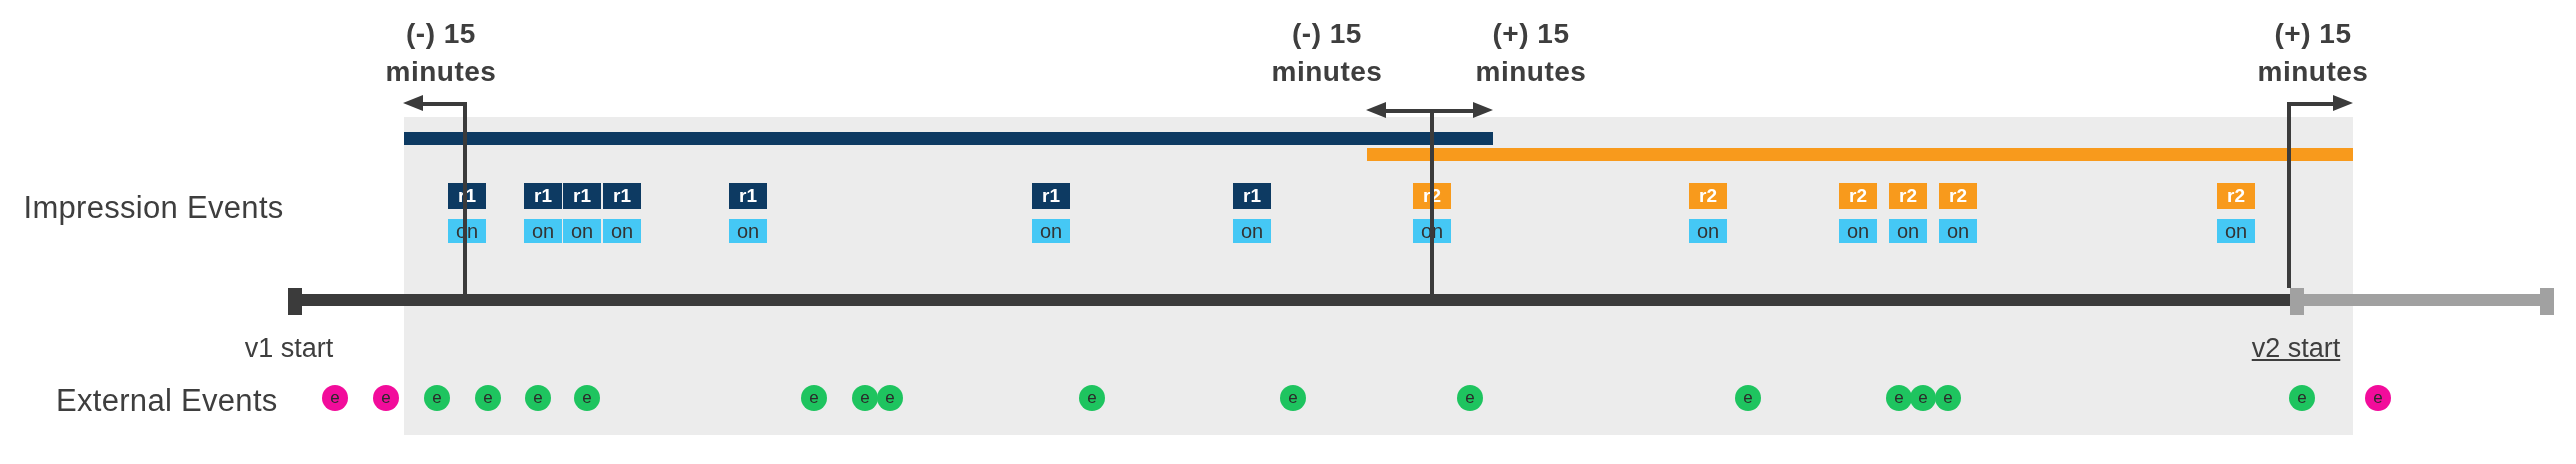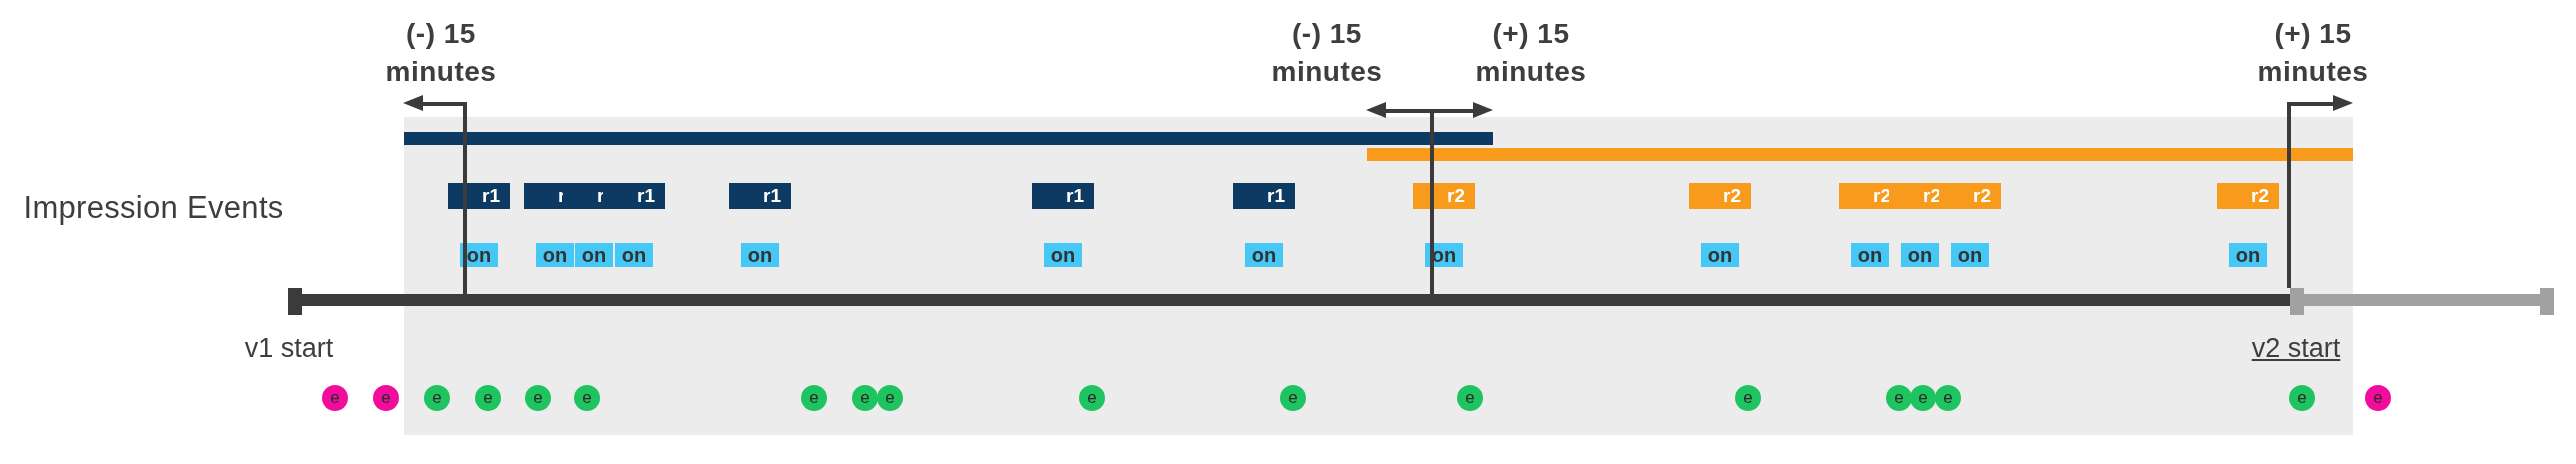--- a/index.html
+++ b/index.html
@@ -36,22 +36,22 @@
     position:absolute;top:15px;transform:translateX(-50%);text-align:center;
     font-size:28px;font-weight:600;line-height:38px;letter-spacing:0.5px;z-index:7;white-space:nowrap;
   }
   .row-label{position:absolute;font-size:31px;font-weight:500;letter-spacing:0.3px;z-index:7;white-space:nowrap;}
   .imp-label{left:23.5px;top:190px;}
   .ext-label{left:56px;top:383px;}
   .tl-label{position:absolute;transform:translateX(-50%);top:333px;font-size:27px;font-weight:500;z-index:7;white-space:nowrap;}
   .v1l{left:289px;}
   .v2l{left:2296px;text-decoration:underline;}
   .imp-event{position:absolute;top:183px;display:flex;flex-direction:column;align-items:center;gap:10.3px;z-index:5;}
-  .rbox{width:38px;height:26px;display:flex;align-items:center;justify-content:center;color:#ffffff;font-size:19px;font-weight:600;padding-left:24px;}
-  .onbox{width:38px;height:23.5px;display:flex;align-items:center;justify-content:center;font-size:20px;font-weight:700;margin-top:24px;}
+  .rbox{width:38px;height:26px;display:flex;align-items:center;justify-content:center;color:#ffffff;font-size:19px;font-weight:600;}
+  .onbox{width:38px;height:23.5px;display:flex;align-items:center;justify-content:center;font-size:20px;font-weight:400;}
   .ext-event{
     position:absolute;top:385px;width:26px;height:26px;border-radius:50%;
     display:flex;align-items:center;justify-content:center;font-size:17px;font-weight:500;z-index:5;
   }
 </style>
 </head>
 <body>
 
 <div id="stage">
   <div class="panel"></div>
@@ -71,20 +71,21 @@
 
   <div class="arrow-line a1-line" style="background: rgb(59, 59, 59);"></div>
   <div class="ah ah-left a1-head"></div>
   <div class="arrow-line a2-line" style="background: rgb(59, 59, 59);"></div>
   <div class="ah ah-left a2-head-l"></div>
   <div class="ah ah-right a2-head-r"></div>
   <div class="arrow-line a3-line" style="background: rgb(59, 59, 59);"></div>
   <div class="ah ah-right a3-head"></div>
 
   <div class="row-label imp-label" style="color: rgb(62, 62, 62);">Impression Events</div>
+  <div class="row-label ext-label" style="color: rgb(62, 62, 62);">External Events</div>
   <div class="tl-label v1l" style="color: rgb(62, 62, 62);">v1 start</div>
   <div class="tl-label v2l" style="color: rgb(62, 62, 62);">v2 start</div>
 
   <div id="annotations-layer">
       <div class="annotation" style="left: 441px; color: rgb(62, 62, 62);">
         <div>(-) 15</div>
         <div>minutes</div>
       </div>
       <div class="annotation" style="left: 1327px; color: rgb(62, 62, 62);">
         <div>(-) 15</div>

